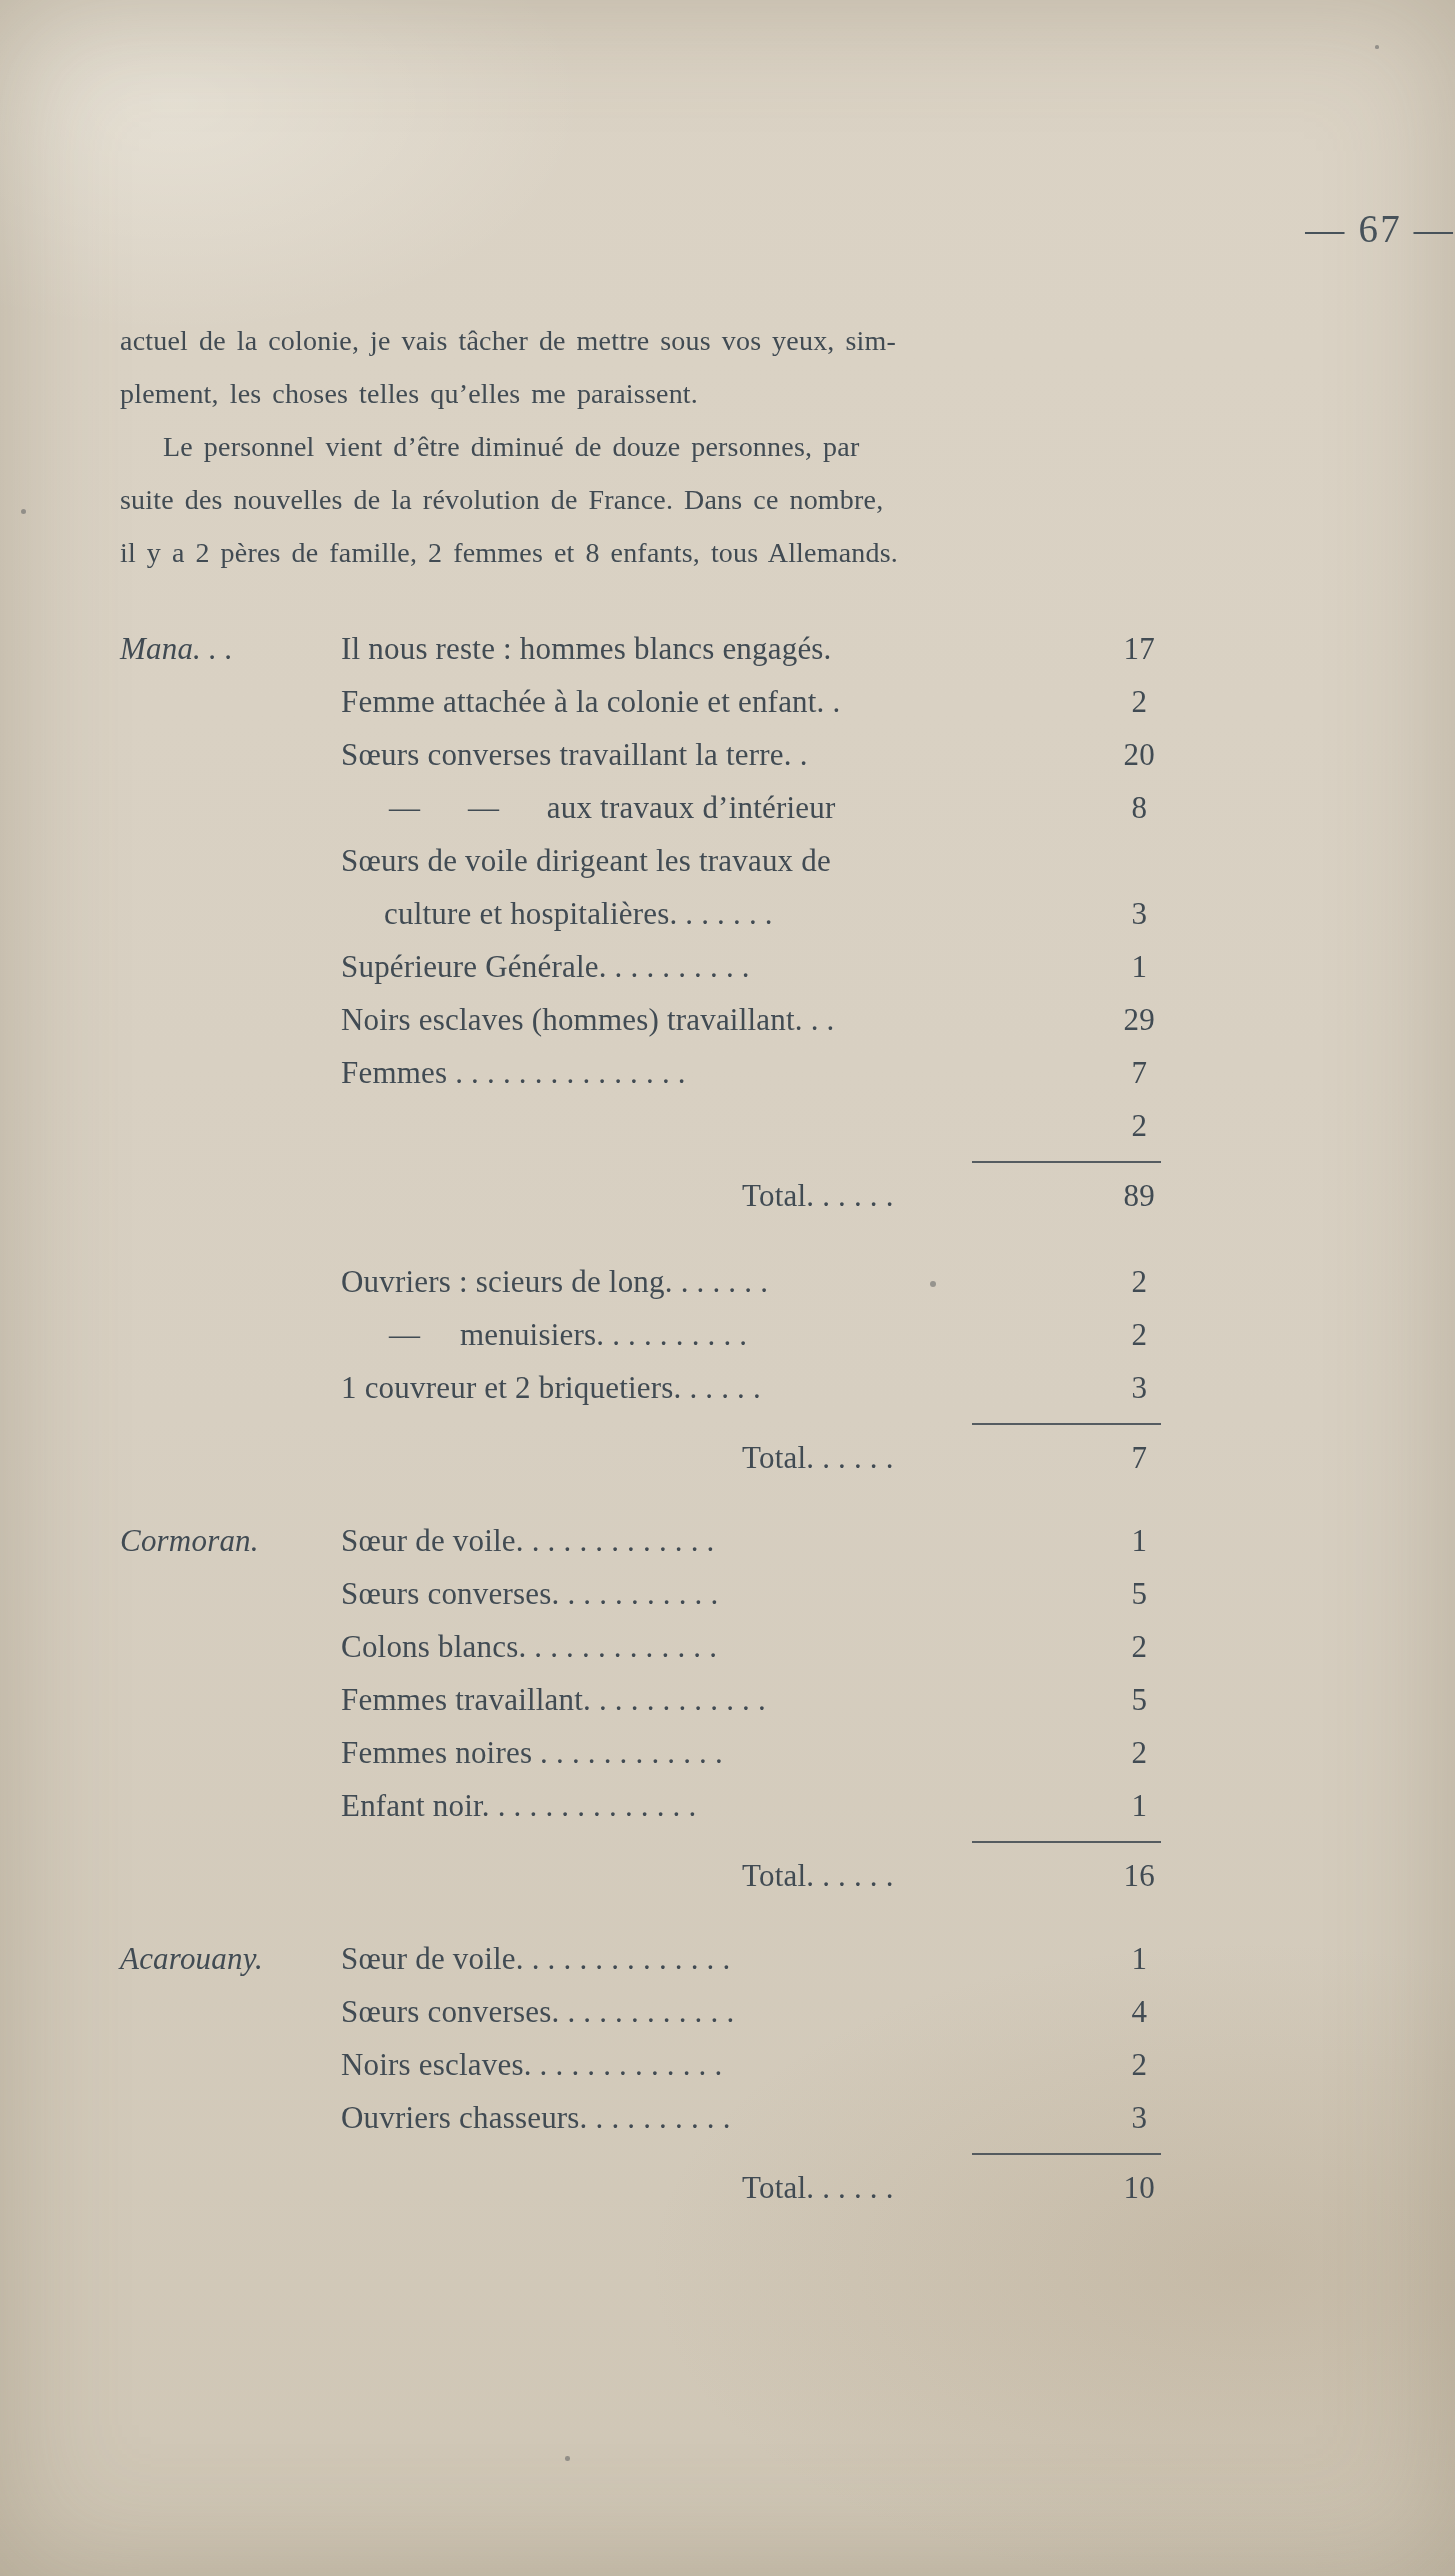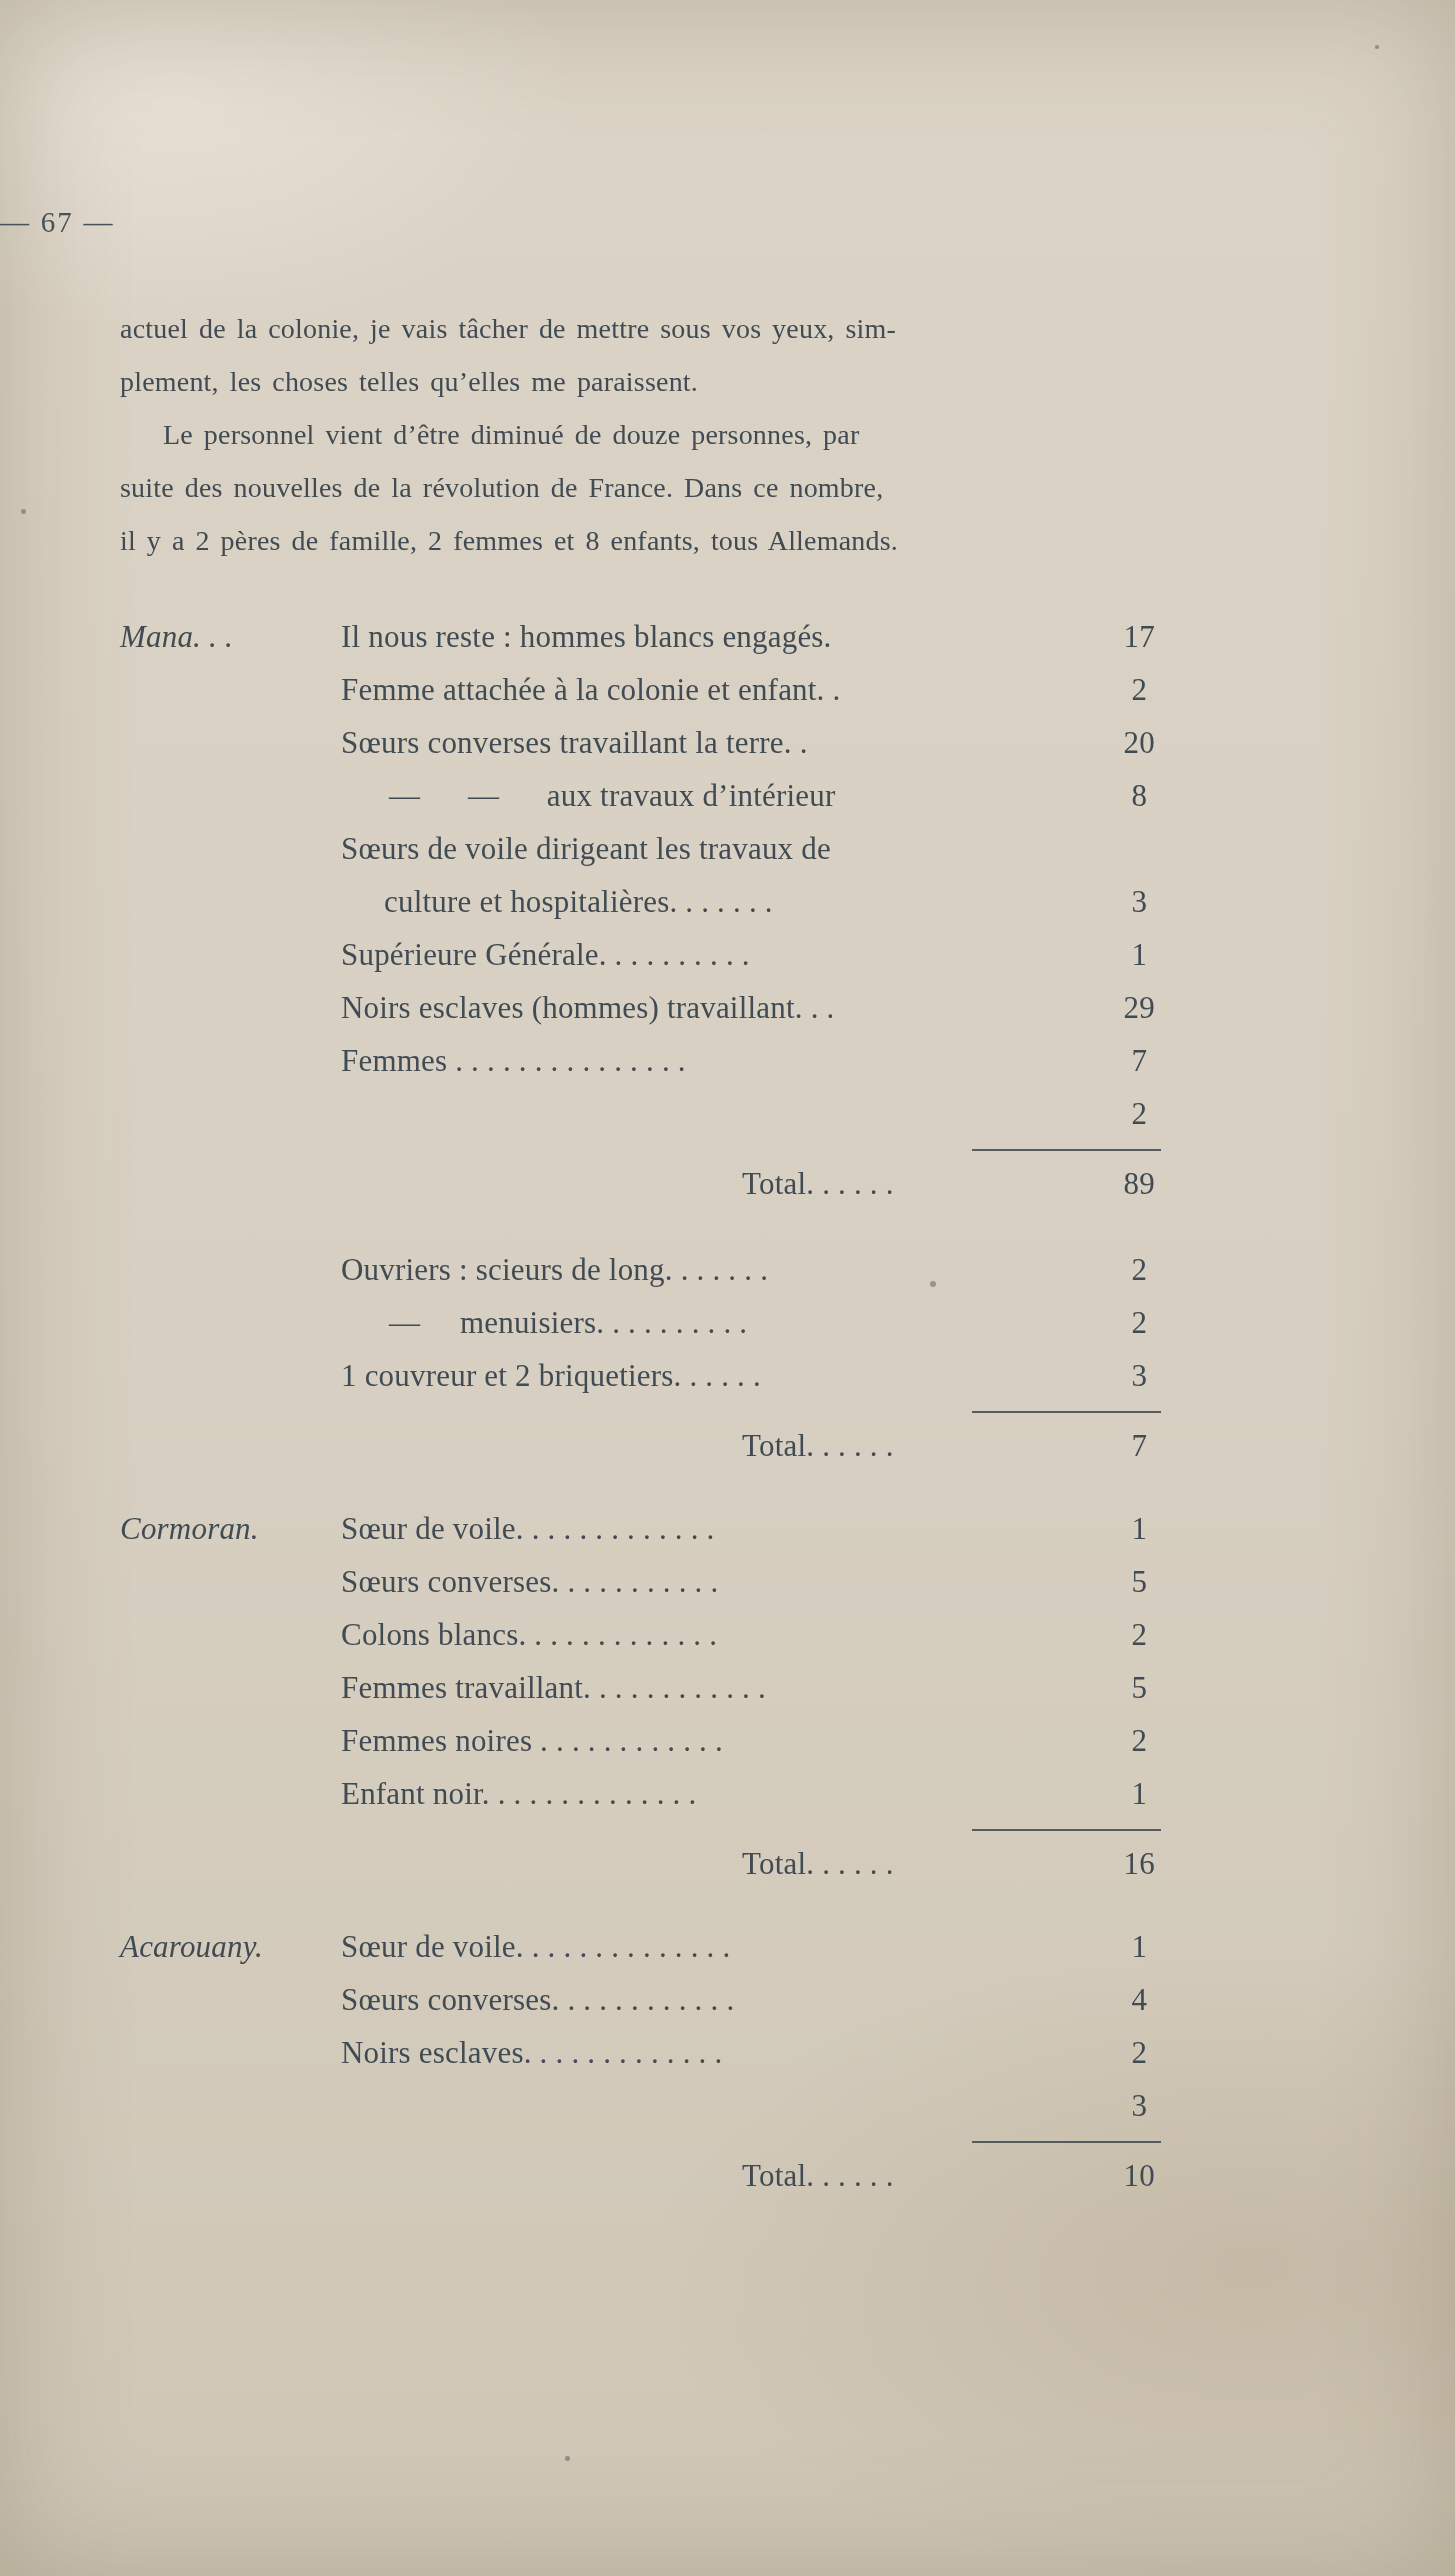--- a/index.html
+++ b/index.html
@@ -16,22 +16,22 @@
     overflow: hidden;
     color: #414b53;
     background:
       radial-gradient(973px 524px at 86% 88%, rgba(150,128,96,0.20), rgba(0,0,0,0) 62%),
       radial-gradient(748px 419px at 12% 4%, rgba(255,255,248,0.30), rgba(0,0,0,0) 55%),
       linear-gradient(180deg, #dbd3c5 0%, #d7cfc1 55%, #cfc6b5 100%);
     box-shadow: inset 0 0 127px rgba(110,95,70,0.30);
   }
   .pagenum {
     padding-top: 206px;
-    text-align: left;
-    font-size: 29px;
+    text-align: right;
+    font-size: 39px;
     letter-spacing: 2.2px;
     color: #47525a;
   }
   .intro {
     margin: 63px 0 0 120px;
     width: 1152px;
     line-height: 53px;
     font-size: 28px;
     word-spacing: 3.7px;
     letter-spacing: 0.2px;
@@ -230,20 +230,21 @@
         </div>
         <div class="row">
           <span class="row-text">Sœurs converses. . . . . . . . . . . .</span>
           <span class="row-value">4</span>
         </div>
         <div class="row">
           <span class="row-text">Noirs esclaves. . . . . . . . . . . . .</span>
           <span class="row-value">2</span>
         </div>
         <div class="row">
+          <span class="row-text">Ouvriers chasseurs. . . . . . . . . .</span>
           <span class="row-value">3</span>
         </div>
 
         <div class="total-rule"></div>
         <div class="total-row">
           <span class="row-text">Total. . . . . .</span>
           <span class="row-value">10</span>
         </div>
 
       </div>

